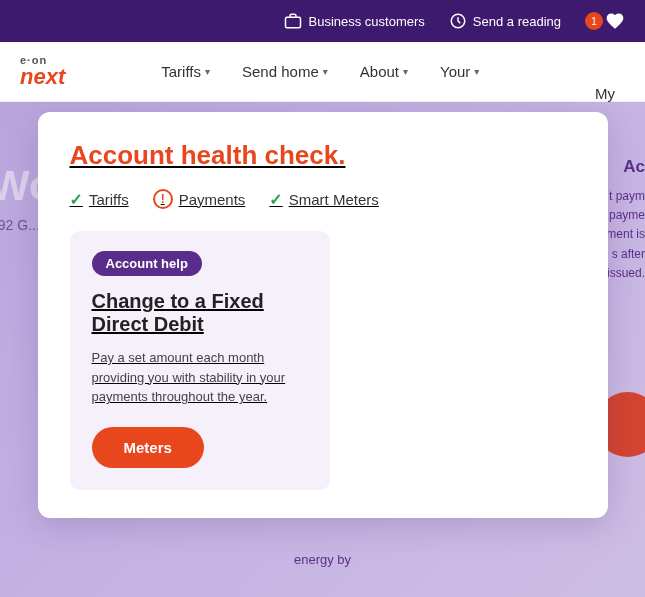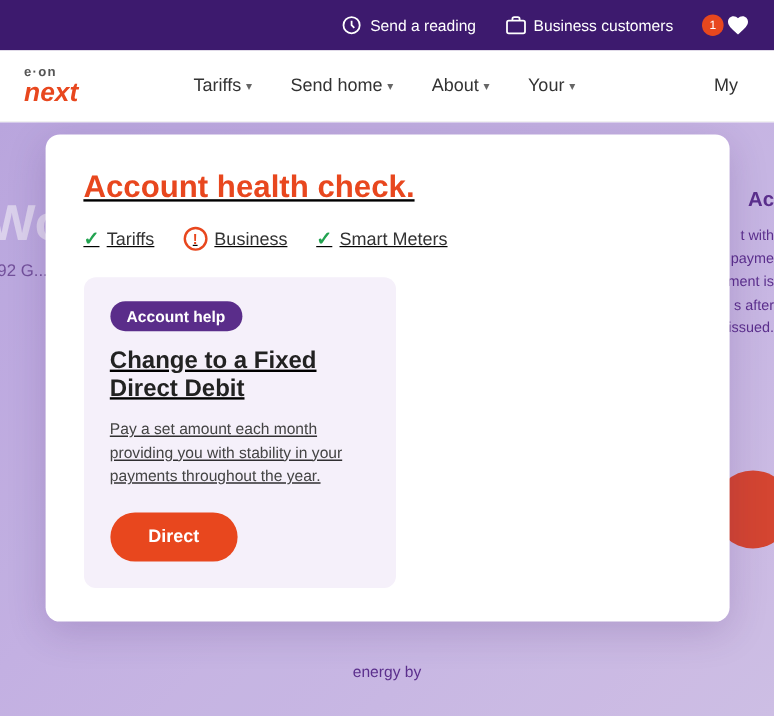--- a/index.html
+++ b/index.html
@@ -102,21 +102,21 @@
       color: #666;
     }
     .nav-my {
       margin-left: auto;
       font-size: 15px;
       color: #333;
       font-weight: 500;
       padding: 0 10px;
       height: 60px;
       display: flex;
-      align-items: center;
+      align-items: flex-end;
     }
 
     
     .main-bg {
       background: linear-gradient(135deg, #c8b8e8 0%, #d4c5ee 40%, #e0d5f0 100%);
       width: 100%;
       height: calc(597px - 102px);
       position: relative;
       overflow: hidden;
     }
@@ -266,31 +266,31 @@
       font-weight: bold;
       cursor: pointer;
     }
   </style>
 </head>
 <body>
 
 <div class="top-bar">
   <div class="top-bar-item">
     <svg class="top-bar-icon" viewBox="0 0 24 24" fill="none" stroke="currentColor" stroke-width="2">
+      <rect x="2" y="7" width="20" height="14" rx="2"></rect>
+        <path d="M16 7V5a2 2 0 0 0-2-2h-4a2 2 0 0 0-2 2v2"></path>
+    </svg>
+    <span>Business customers</span>
+  </div>
+  <div class="top-bar-item">
+    <svg class="top-bar-icon" viewBox="0 0 24 24" fill="none" stroke="currentColor" stroke-width="2">
       <circle cx="12" cy="12" r="9"></circle>
         <path d="M12 7v5l3 3"></path>
     </svg>
     <span>Send a reading</span>
-  </div>
-  <div class="top-bar-item">
-    <svg class="top-bar-icon" viewBox="0 0 24 24" fill="none" stroke="currentColor" stroke-width="2">
-      <rect x="2" y="7" width="20" height="14" rx="2"></rect>
-        <path d="M16 7V5a2 2 0 0 0-2-2h-4a2 2 0 0 0-2 2v2"></path>
-    </svg>
-    <span>Business customers</span>
   </div>
   <div class="notification-wrap">
     <div class="notification-badge">
       <span>1</span>
     </div>
     <svg width="20" height="20" viewBox="0 0 24 24" fill="white">
       <path d="M12 21.35l-1.45-1.32C5.4 15.36 2 12.28 2 8.5 2 5.42 4.42 3 7.5 3c1.74 0 3.41.81 4.5 2.09C13.09 3.81 14.76 3 16.5 3 19.58 3 22 5.42 22 8.5c0 3.78-3.4 6.86-8.55 11.54L12 21.35z"></path>
     </svg>
   </div>
 </div>
@@ -321,50 +321,50 @@
       <span>My</span>
     </div>
   </nav>
 </div>
 
 <div class="main-bg">
   <div class="bg-text-left">Wo</div>
   <div class="bg-address">192 G...</div>
   <div style="position:absolute;right:0;top:55px;font-size:17px;font-weight:bold;color:#5a2d8a;">Ac</div>
   <div style="position:absolute;right:0;top:85px;font-size:12px;color:#5a2d8a;line-height:1.6;text-align:right;max-width:110px;">
-    <div>t with</div>
+    <div>t paym</div>
     <div>payme</div>
     <div>ment is</div>
     <div>s after</div>
     <div>issued.</div>
   </div>
   <div class="orange-circle"></div>
   <div class="bottom-text">energy by</div>
 
   <div class="modal-overlay">
     <div class="modal">
       <div class="modal-header">
         <span class="modal-title">Account health check.</span>
       </div>
       <div class="modal-checks">
         <div class="check-item">
           <span class="check-icon-green">✓</span>
           <span>Tariffs</span>
         </div>
         <div class="check-item">
           <div class="check-icon-warn">!</div>
-          <span>Business</span>
+          <span>Payments</span>
         </div>
         <div class="check-item">
           <span class="check-icon-green">✓</span>
           <span>Smart Meters</span>
         </div>
       </div>
 
       <div class="card">
         <div class="card-tag">Account help</div>
         <div class="card-title">Change to a Fixed Direct Debit</div>
         <div class="card-desc">Pay a set amount each month providing you with stability in your payments throughout the year.</div>
-        <button class="card-btn">Direct</button>
+        <button class="card-btn">Meters</button>
       </div>
     </div>
   </div>
 </div>
 
 </body></html>

